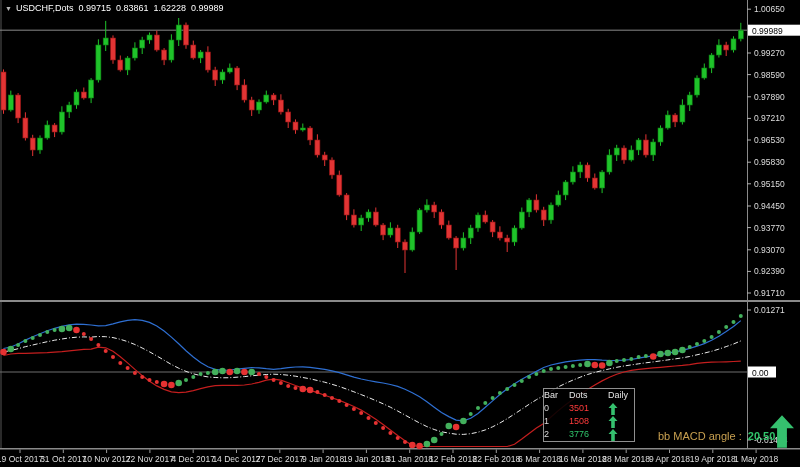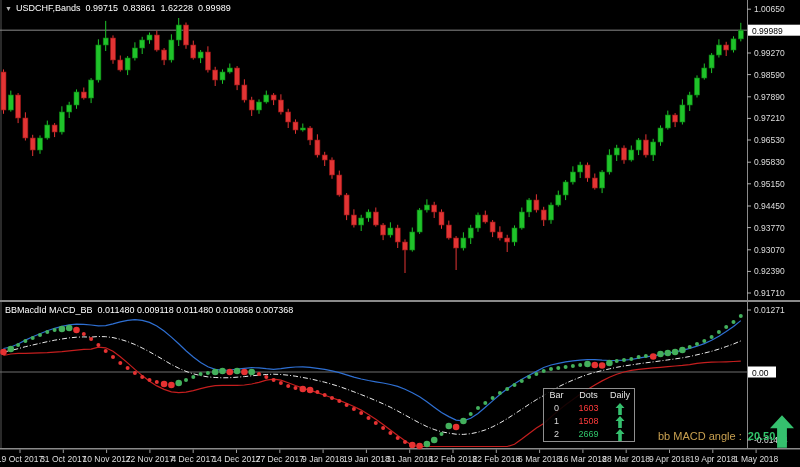--- a/index.html
+++ b/index.html
@@ -7,42 +7,39 @@
           font-family:"Liberation Sans", sans-serif;}
   .hdr{position:absolute;left:5px;top:3px;color:#ffffff;font-size:9px;white-space:nowrap;z-index:5;}
   .hdr .dd{color:#b8b8b8;font-size:7px;margin-right:4px;}
   .hdr span.v{margin-left:5px;}
   .ind-hdr{position:absolute;left:5px;top:305px;color:#ffffff;font-size:9px;white-space:nowrap;z-index:5;}
   .ind-hdr span.v{margin-left:5px;}
   svg text{font-family:"Liberation Sans", sans-serif;}
   .sig-table{position:absolute;left:543px;top:388px;width:90px;background:rgba(0,0,0,.88);
              border:1px solid #8f8f8f;color:#d8d8d8;font-size:9px;z-index:6;}
   .sig-row{display:grid;grid-template-columns:25px 39px 24px;align-items:center;height:13px;}
-  .sig-row div{text-align:center;line-height:13px;}
+  .sig-row div{line-height:13px;}
   .sig-head{color:#e6e6e6;}
   .val-red{color:#ff3b3b;}
   .val-green{color:#2fc46a;}
   .angle{position:absolute;left:658px;top:430px;font-size:11px;white-space:nowrap;z-index:6;}
   .angle .lab{color:#c8a050;}
   .angle .val{color:#2fc46a;margin-left:6px;font-weight:bold;}
   .big-arrow{position:absolute;left:770px;top:415px;z-index:7;}
   .tbl-arrow{display:inline-block;vertical-align:middle;}
 </style>
 </head>
 <body>
 
 <div class="screen">
 
   <div class="hdr">
-    <span class="dd">▼</span><span>USDCHF,Bands</span><span class="v">0.99715</span><span class="v">0.83861</span><span class="v">1.62228</span><span class="v">0.99989</span>
+    <span class="dd">▼</span><span>USDCHF,Dots</span><span class="v">0.99715</span><span class="v">0.83861</span><span class="v">1.62228</span><span class="v">0.99989</span>
   </div>
 
-  <div class="ind-hdr">
-    <span>BBMacdId MACD_BB</span><span class="v">0.011480 0.009118 0.011480 0.010868 0.007368</span>
-  </div>
 
   <svg id="chart-svg" width="800" height="467" viewBox="0 0 800 467" style="position:absolute;left:0;top:0;">
       <line x1="1" y1="0" x2="1" y2="449" stroke="#555555" stroke-width="1"></line>
       <rect x="0" y="300" width="800" height="2" fill="#8a8a8a"></rect>
       <rect x="0" y="448" width="800" height="1.5" fill="#8a8a8a"></rect>
       <line x1="747.5" y1="0" x2="747.5" y2="449" stroke="#8a8a8a" stroke-width="1"></line>
       <line x1="0" y1="30.17460317460348" x2="747" y2="30.17460317460348" stroke="#8a8a8a" stroke-width="1"></line>
       <line x1="0" y1="372" x2="747" y2="372" stroke="#6e6e6e" stroke-width="1"></line>
       <line x1="3.5" y1="69.4" x2="3.5" y2="113.8" stroke="#e23434" stroke-width="1"></line>
       <rect x="1.0" y="72.0" width="5" height="38.0" fill="#e23434" stroke="#951414" stroke-width="0.6"></rect>
@@ -426,35 +423,35 @@
     </svg>
 
   <div class="sig-table">
     <div class="sig-row sig-head">
       <div>Bar</div>
       <div>Dots</div>
       <div>Daily</div>
     </div>
     <div class="sig-row">
       <div>0</div>
-      <div class="val-red">1603</div>
+      <div class="val-red">3501</div>
       <div><svg class="tbl-arrow" width="10" height="12" viewBox="0 0 9 12">
             <path d="M4.5 0 L9 5 L6.3 5 L6.3 12 L2.7 12 L2.7 5 L0 5 Z" fill="#35c06e"></path>
           </svg></div>
     </div>
     <div class="sig-row">
       <div>1</div>
       <div class="val-red">1508</div>
       <div><svg class="tbl-arrow" width="10" height="12" viewBox="0 0 9 12">
             <path d="M4.5 0 L9 5 L6.3 5 L6.3 12 L2.7 12 L2.7 5 L0 5 Z" fill="#35c06e"></path>
           </svg></div>
     </div>
     <div class="sig-row">
       <div>2</div>
-      <div class="val-green">2669</div>
+      <div class="val-green">3776</div>
       <div><svg class="tbl-arrow" width="10" height="12" viewBox="0 0 9 12">
             <path d="M4.5 0 L9 5 L6.3 5 L6.3 12 L2.7 12 L2.7 5 L0 5 Z" fill="#35c06e"></path>
           </svg></div>
     </div>
   </div>
 
   <div class="angle">
     <span class="lab">bb MACD angle :</span><span class="val">20.50</span>
   </div>
 

